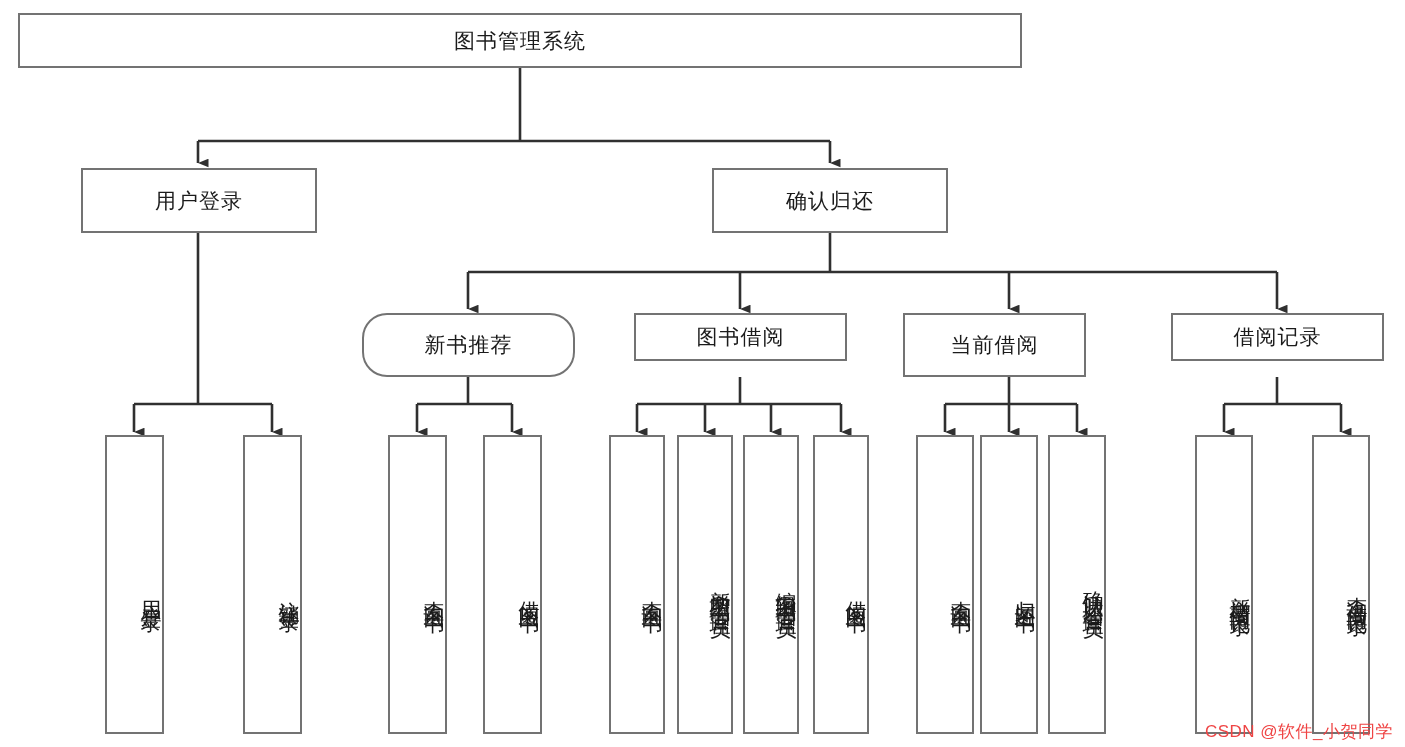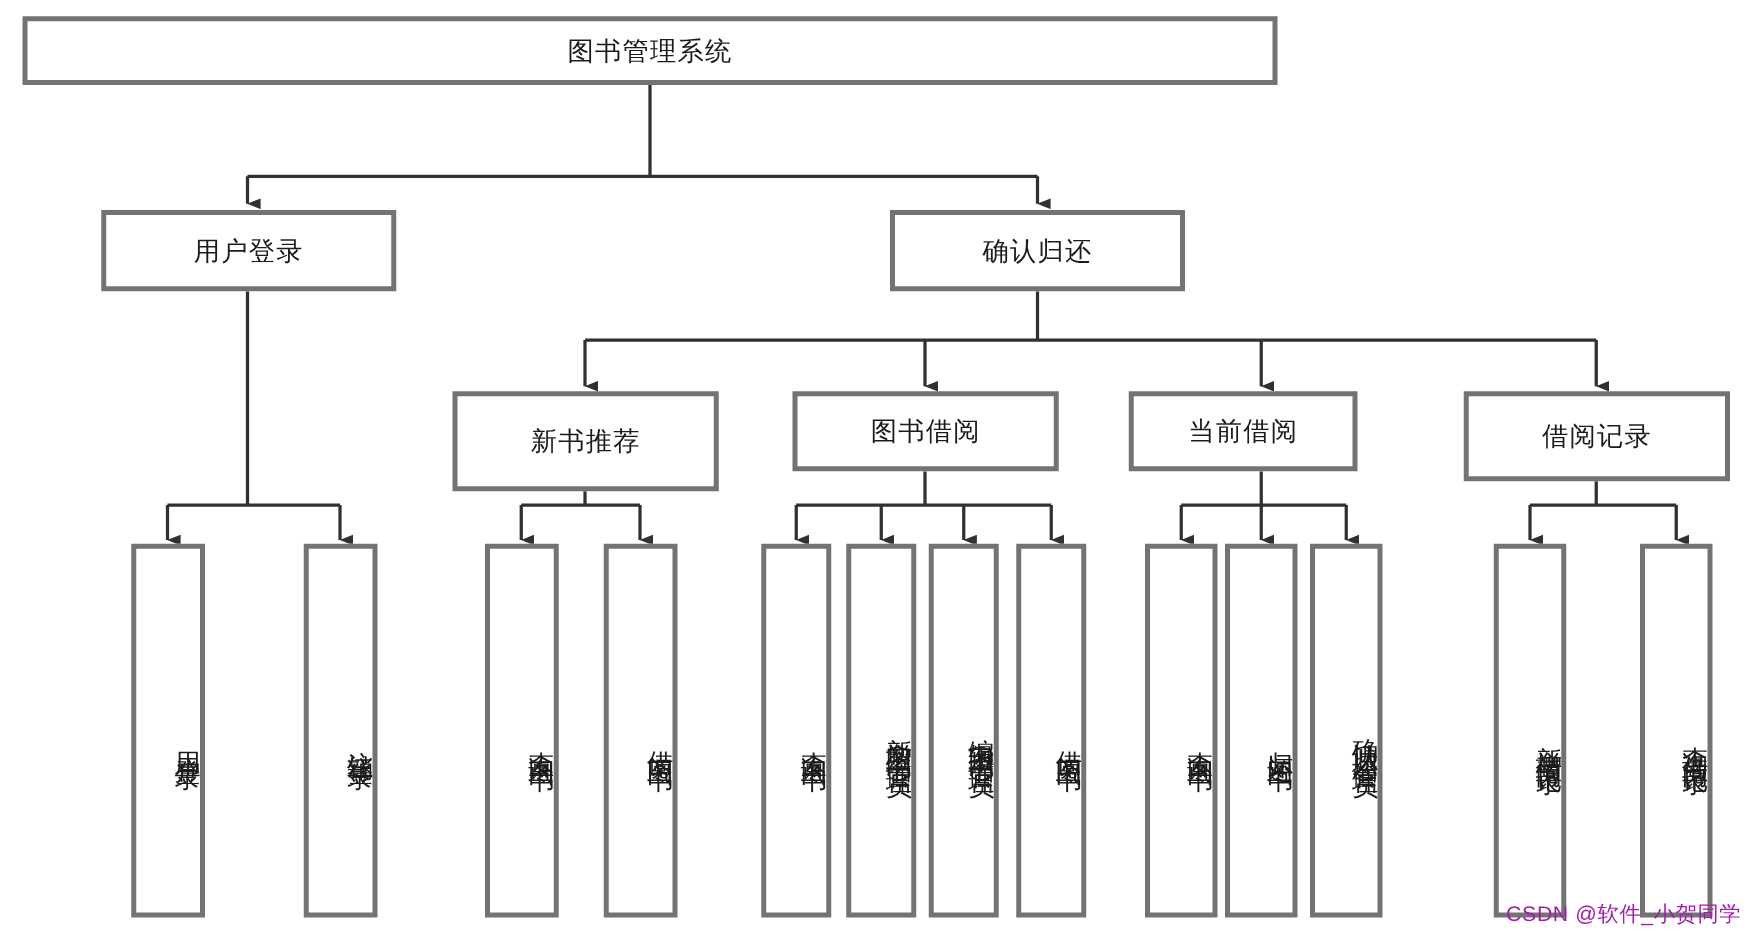--- a/index.html
+++ b/index.html
@@ -21,21 +21,21 @@
   #diagram-svg {
     position: absolute;
     left: 0;
     top: 0;
     width: 1405px;
     height: 747px;
   }
   .node-box {
     position: absolute;
     box-sizing: border-box;
-    border: 4px solid #737373;
+    border: 2px solid #737373;
     background: #ffffff;
     display: flex;
     align-items: center;
     justify-content: center;
     text-align: center;
     color: #1b1b1b;
   }
   .node-box.horizontal {
     font-size: 21px;
     letter-spacing: 1px;
@@ -52,21 +52,21 @@
   .node-box.vertical .label-text {
     writing-mode: vertical-rl;
     text-orientation: upright;
     line-height: 1.0;
   }
   .watermark {
     position: absolute;
     right: 12px;
     bottom: 4px;
     font-size: 17px;
-    color: #a21caf;
+    color: #ef4444;
     letter-spacing: 0.5px;
     white-space: nowrap;
     pointer-events: none;
   }
 </style>
 </head>
 <body>
 
 <div id="diagram-root">
 
@@ -139,30 +139,30 @@
     <span class="label-text">图书管理系统</span>
   </div>
 
   <div class="node-box horizontal" style="left:81px; top:168px; width:236px; height:65px;">
     <span class="label-text">用户登录</span>
   </div>
   <div class="node-box horizontal" style="left:712px; top:168px; width:236px; height:65px;">
     <span class="label-text">确认归还</span>
   </div>
 
-  <div class="node-box horizontal" style="left:362px; top:313px; width:213px; height:80px;">
+  <div class="node-box horizontal" style="left:362px; top:313px; width:213px; height:64px;border-radius:25px;">
     <span class="label-text">新书推荐</span>
   </div>
-  <div class="node-box horizontal" style="left:634px; top:313px; width:213px; height:64px;">
+  <div class="node-box horizontal" style="left:634px; top:313px; width:213px; height:48px;">
     <span class="label-text">图书借阅</span>
   </div>
   <div class="node-box horizontal" style="left:903px; top:313px; width:183px; height:64px;">
     <span class="label-text">当前借阅</span>
   </div>
-  <div class="node-box horizontal" style="left:1171px; top:313px; width:213px; height:72px;justify-content:center;">
+  <div class="node-box horizontal" style="left:1171px; top:313px; width:213px; height:48px;justify-content:center;">
     <span class="label-text">借阅记录</span>
   </div>
 
   <div class="node-box vertical" style="left:105px; top:435px; width:59px; height:299px;">
     <span class="label-text">用户登录</span>
   </div>
   <div class="node-box vertical" style="left:243px; top:435px; width:59px; height:299px;">
     <span class="label-text">注销登录</span>
   </div>
 

